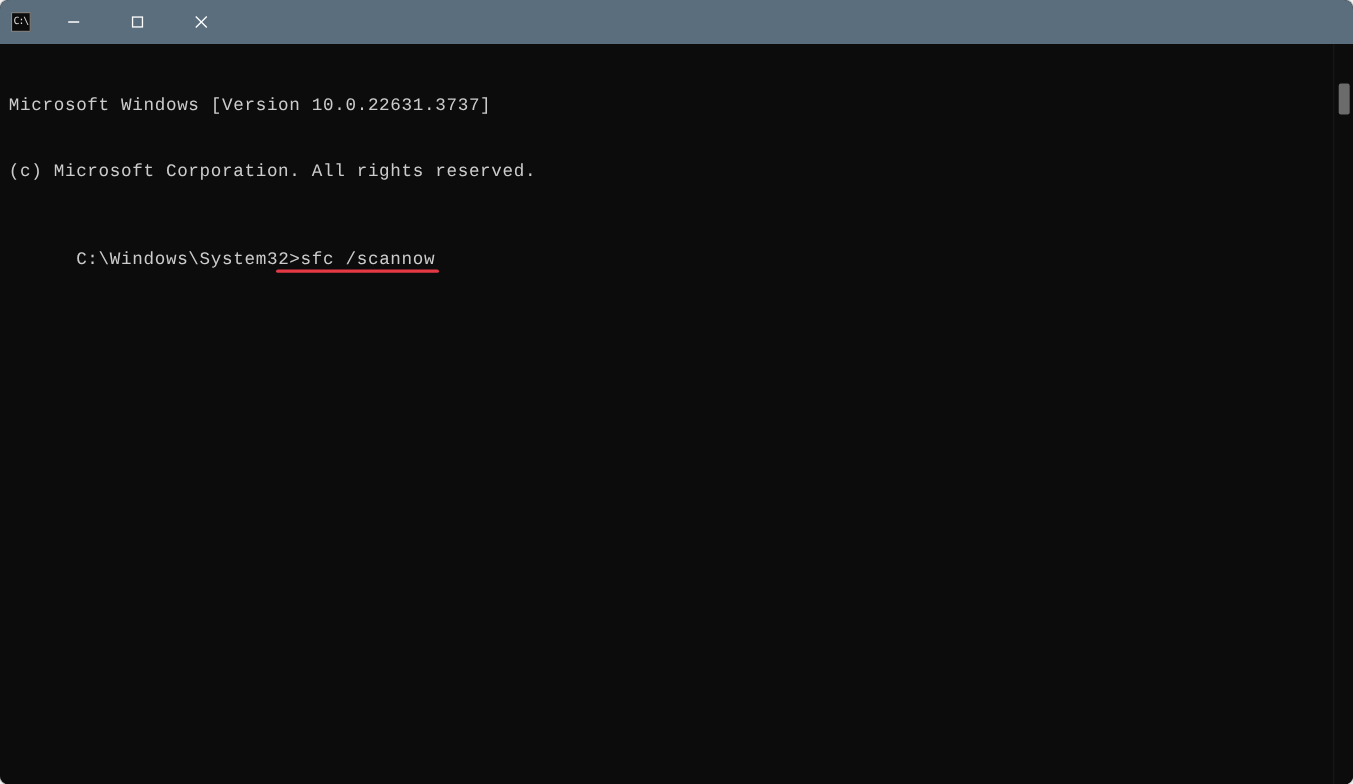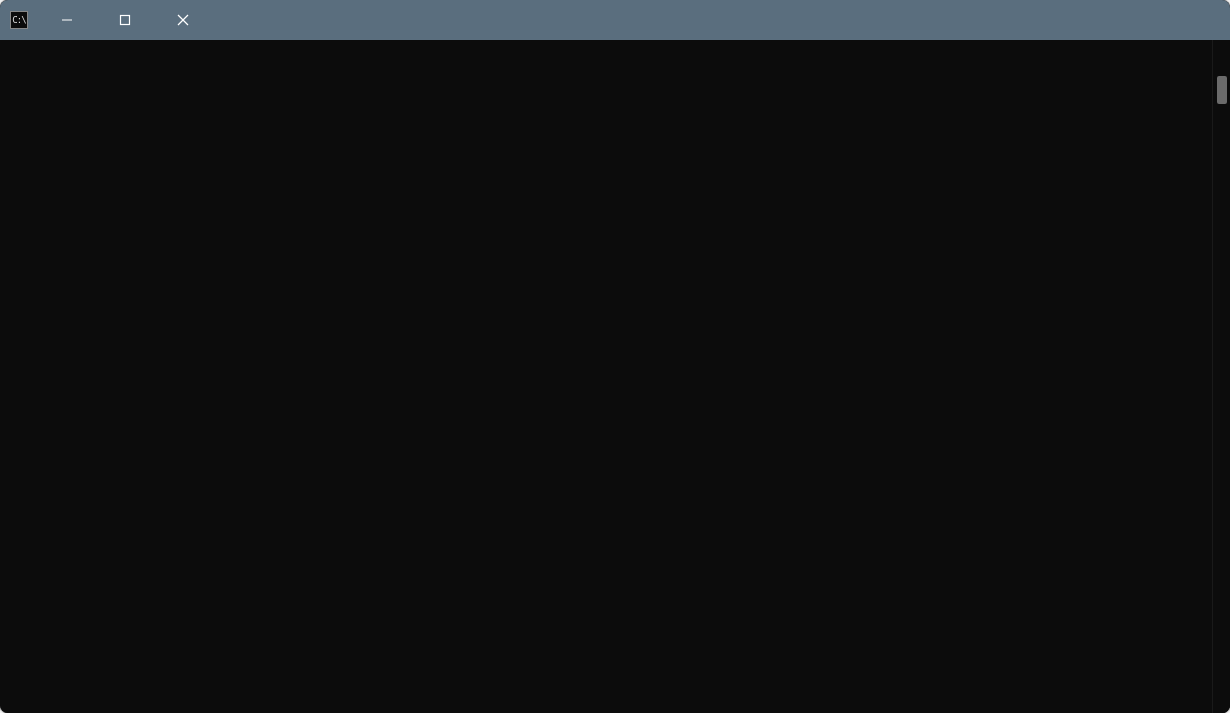--- a/index.html
+++ b/index.html
@@ -157,20 +157,23 @@
         <svg width="12" height="12" viewBox="0 0 12 12">
           <line x1="1" y1="1" x2="11" y2="11"></line>
           <line x1="11" y1="1" x2="1" y2="11"></line>
         </svg>
       </div>
     </div>
   </div>
 
   <div class="terminal-body">
     <div class="terminal-content">
+      <div class="terminal-line">Microsoft Windows [Version 10.0.22631.3737]</div>
+      <div class="terminal-line">(c) Microsoft Corporation. All rights reserved.</div>
       <div class="terminal-line"></div>
+      <div class="terminal-line prompt-line"><span>C:\Windows\System32&gt;</span><span>sfc /scannow</span><div class="underline-red"></div></div>
     </div>
     <div class="scrollbar">
       <div class="scrollbar-thumb"></div>
     </div>
   </div>
 
 </div>
 
 </body></html>

